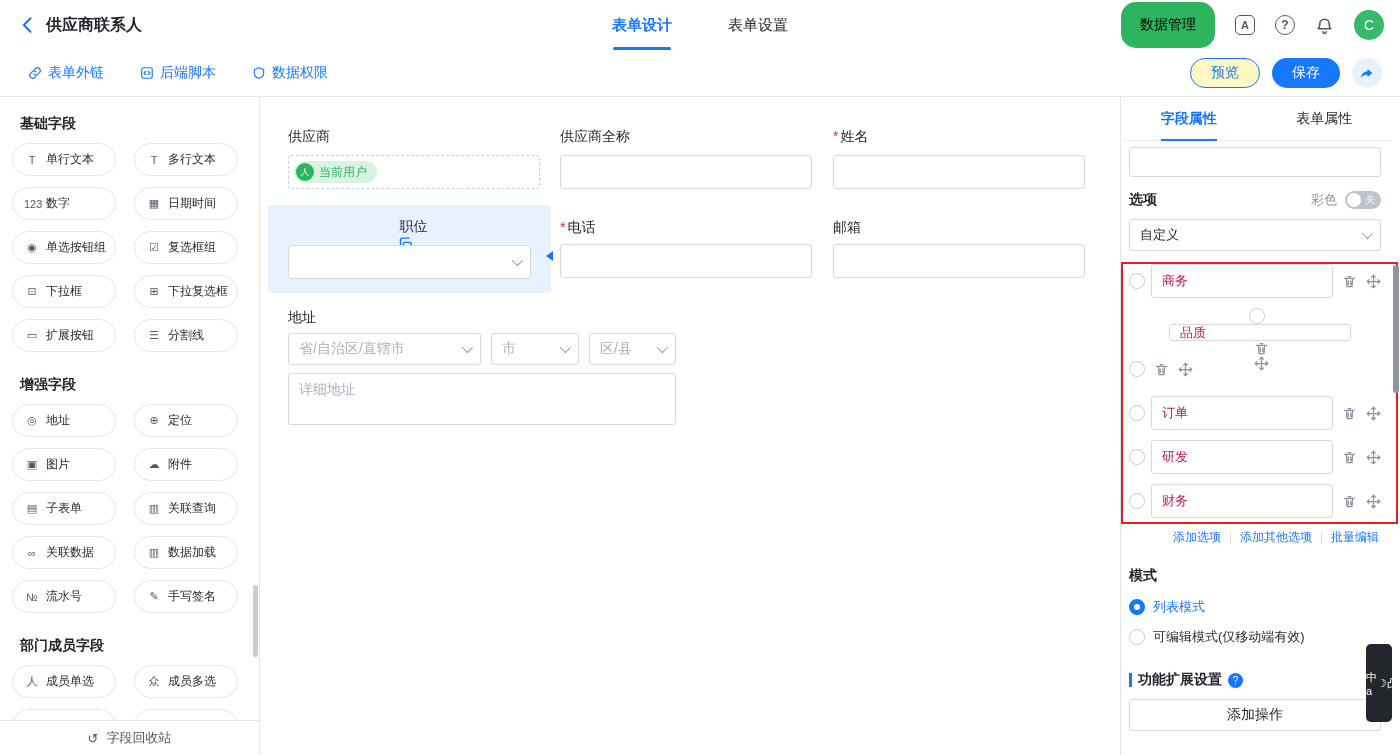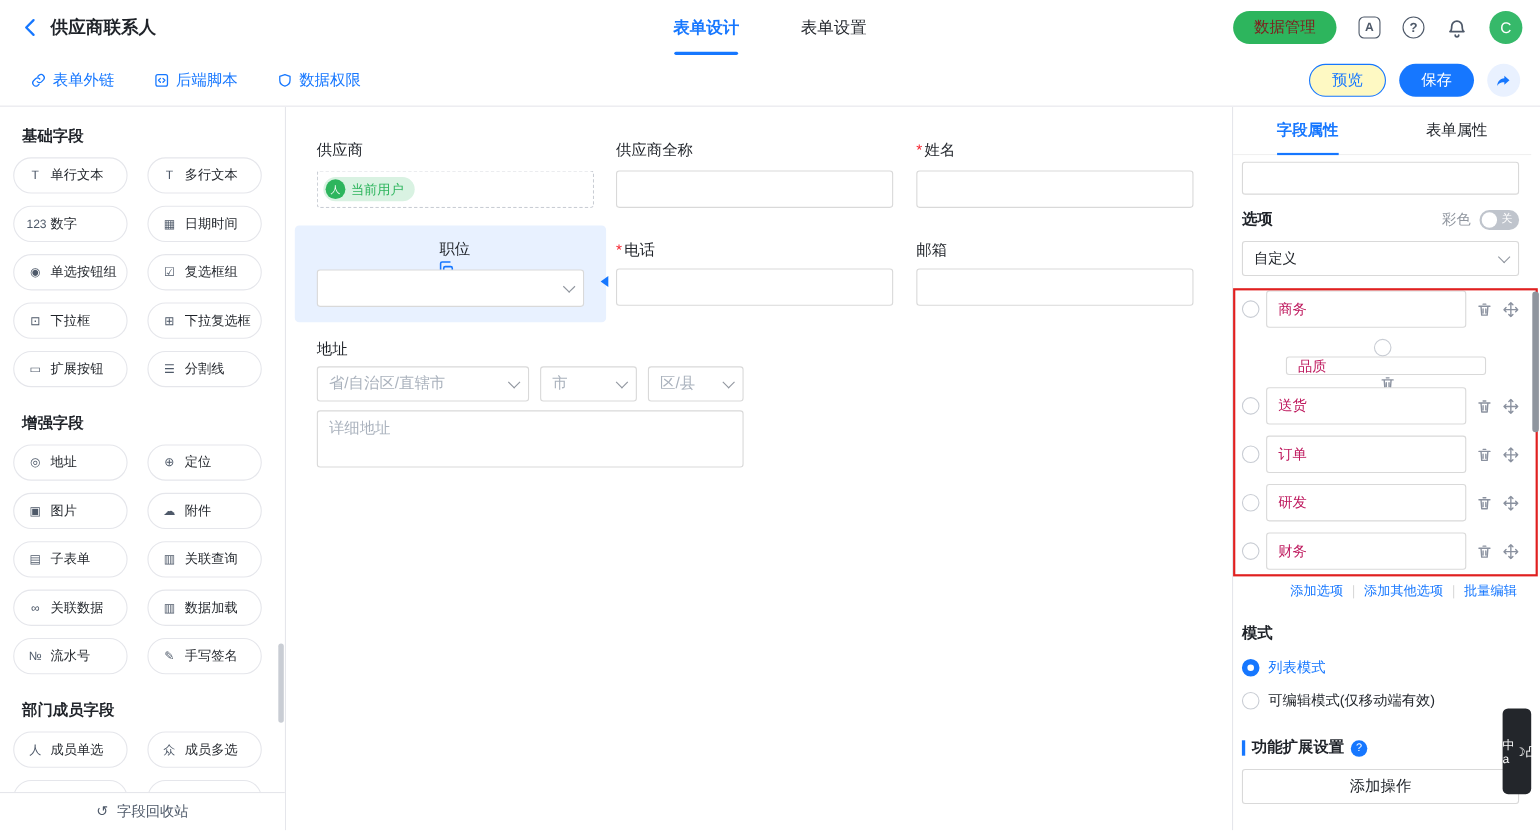--- a/index.html
+++ b/index.html
@@ -9,21 +9,21 @@
 
   
   .header { position:absolute; top:0; left:0; right:0; height:50px; background:#fff; display:flex; align-items:center; z-index:6; }
   .back { margin:0 8px 0 18px; display:flex; align-items:center; cursor:pointer; }
   .title { font-size:16px; font-weight:bold; }
   .header-tabs { position:absolute; left:50%; transform:translateX(-50%); display:flex; gap:56px; height:50px; align-items:center; }
   .htab { font-size:15px; position:relative; height:50px; display:flex; align-items:center; cursor:pointer; color:#1f2329; }
   .htab.active { color:#1677ff; font-weight:bold; }
   .htab.active::after { content:""; position:absolute; bottom:0; left:50%; transform:translateX(-50%); width:58px; height:3px; background:#1677ff; border-radius:2px; }
   .header-right { position:absolute; right:16px; display:flex; align-items:center; gap:20px; }
-  .btn-green { background:#2db55d; color:#7f1d1d; font-size:14px; height:30px; padding:0 19px; border-radius:15px; display:flex; align-items:center; cursor:pointer; }
+  .btn-green { background:#2db55d; color:#000000; font-size:14px; height:46px; padding:0 19px; border-radius:15px; display:flex; align-items:center; cursor:pointer; }
   .hicon { display:flex; align-items:center; justify-content:center; color:#4e5969; cursor:pointer; }
   .translate-box { width:20px; height:20px; border:1.5px solid #4e5969; border-radius:5px; font-size:11px; font-weight:bold; }
   .help-circle { width:20px; height:20px; border:1.5px solid #4e5969; border-radius:50%; font-size:12px; font-weight:bold; }
   .avatar { width:30px; height:30px; border-radius:50%; background:#36b96a; color:#fff; font-size:14px; display:flex; align-items:center; justify-content:center; cursor:pointer; }
 
   
   .toolbar { position:absolute; top:50px; left:0; right:0; height:47px; border-bottom:1px solid #e5e6eb; display:flex; align-items:center; background:#fff; z-index:5; }
   .tool-links { display:flex; gap:36px; margin-left:28px; }
   .tool-link { color:#1677ff; font-size:14px; display:flex; align-items:center; gap:6px; cursor:pointer; }
   .toolbar-right { position:absolute; right:18px; display:flex; gap:12px; align-items:center; }
@@ -382,21 +382,20 @@
           </svg>
         </span>
       <span class="icon-btn">
           <svg viewBox="0 0 24 24" fill="none" stroke="currentColor" stroke-width="2" stroke-linecap="round" stroke-linejoin="round">
             <path d="M12 2v20M2 12h20M12 2l-3 3M12 2l3 3M12 22l-3-3M12 22l3-3M2 12l3-3M2 12l3 3M22 12l-3-3M22 12l-3 3"></path>
           </svg>
         </span>
     </div>
     <div class="opt-row" style="top:255px;">
       <span class="radio"></span>
-      <input class="opt-input" value="送货" style="">
       <span class="icon-btn">
           <svg viewBox="0 0 24 24" fill="none" stroke="currentColor" stroke-width="2" stroke-linecap="round" stroke-linejoin="round">
             <path d="M4 7h16M10 4h4M7 7l1 13h8l1-13M10 11v6M14 11v6"></path>
           </svg>
         </span>
       <span class="icon-btn">
           <svg viewBox="0 0 24 24" fill="none" stroke="currentColor" stroke-width="2" stroke-linecap="round" stroke-linejoin="round">
             <path d="M12 2v20M2 12h20M12 2l-3 3M12 2l3 3M12 22l-3-3M12 22l3-3M2 12l3-3M2 12l3 3M22 12l-3-3M22 12l-3 3"></path>
           </svg>
         </span>

